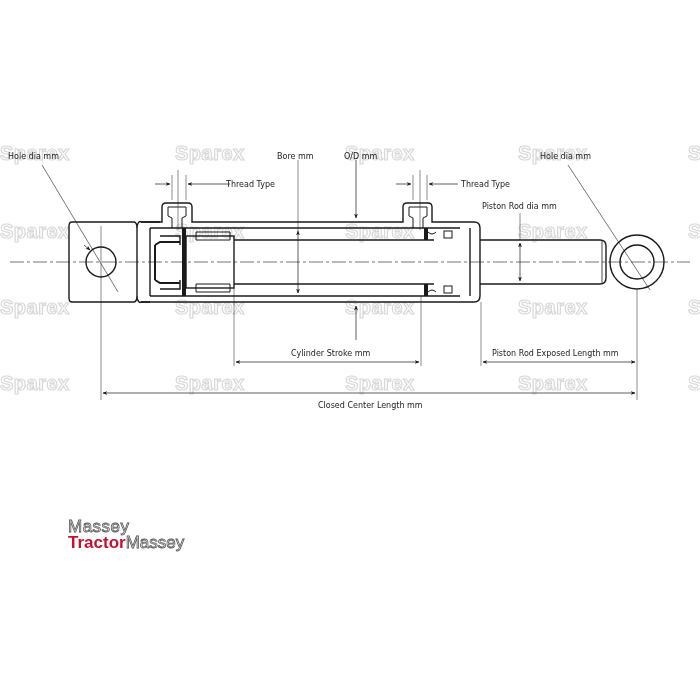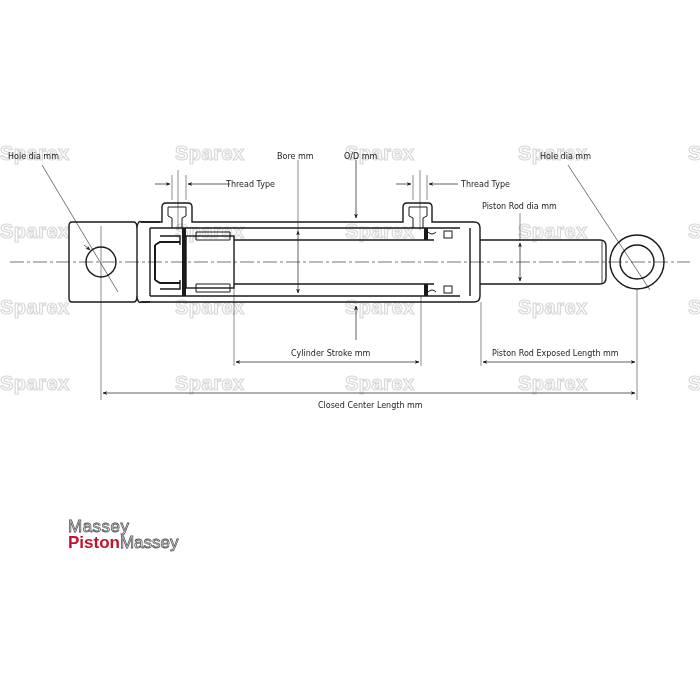--- a/index.html
+++ b/index.html
@@ -131,14 +131,14 @@
   <text class="lbl" x="226" y="187">Thread Type</text>
   <text class="lbl" x="461" y="187">Thread Type</text>
   <text class="lbl" x="482" y="209">Piston Rod dia mm</text>
   <text class="lbl" x="291" y="356">Cylinder Stroke mm</text>
   <text class="lbl" x="492" y="356">Piston Rod Exposed Length mm</text>
   <text class="lbl" x="318" y="408">Closed Center Length mm</text>
 </svg>
 
 <div class="logo">
   <span class="l1">Massey</span>
-  <span class="l2"><span class="red">Piston</span><span class="out">Massey</span></span>
+  <span class="l2"><span class="red">Tractor</span><span class="out">Massey</span></span>
 </div>
 
 </body></html>

